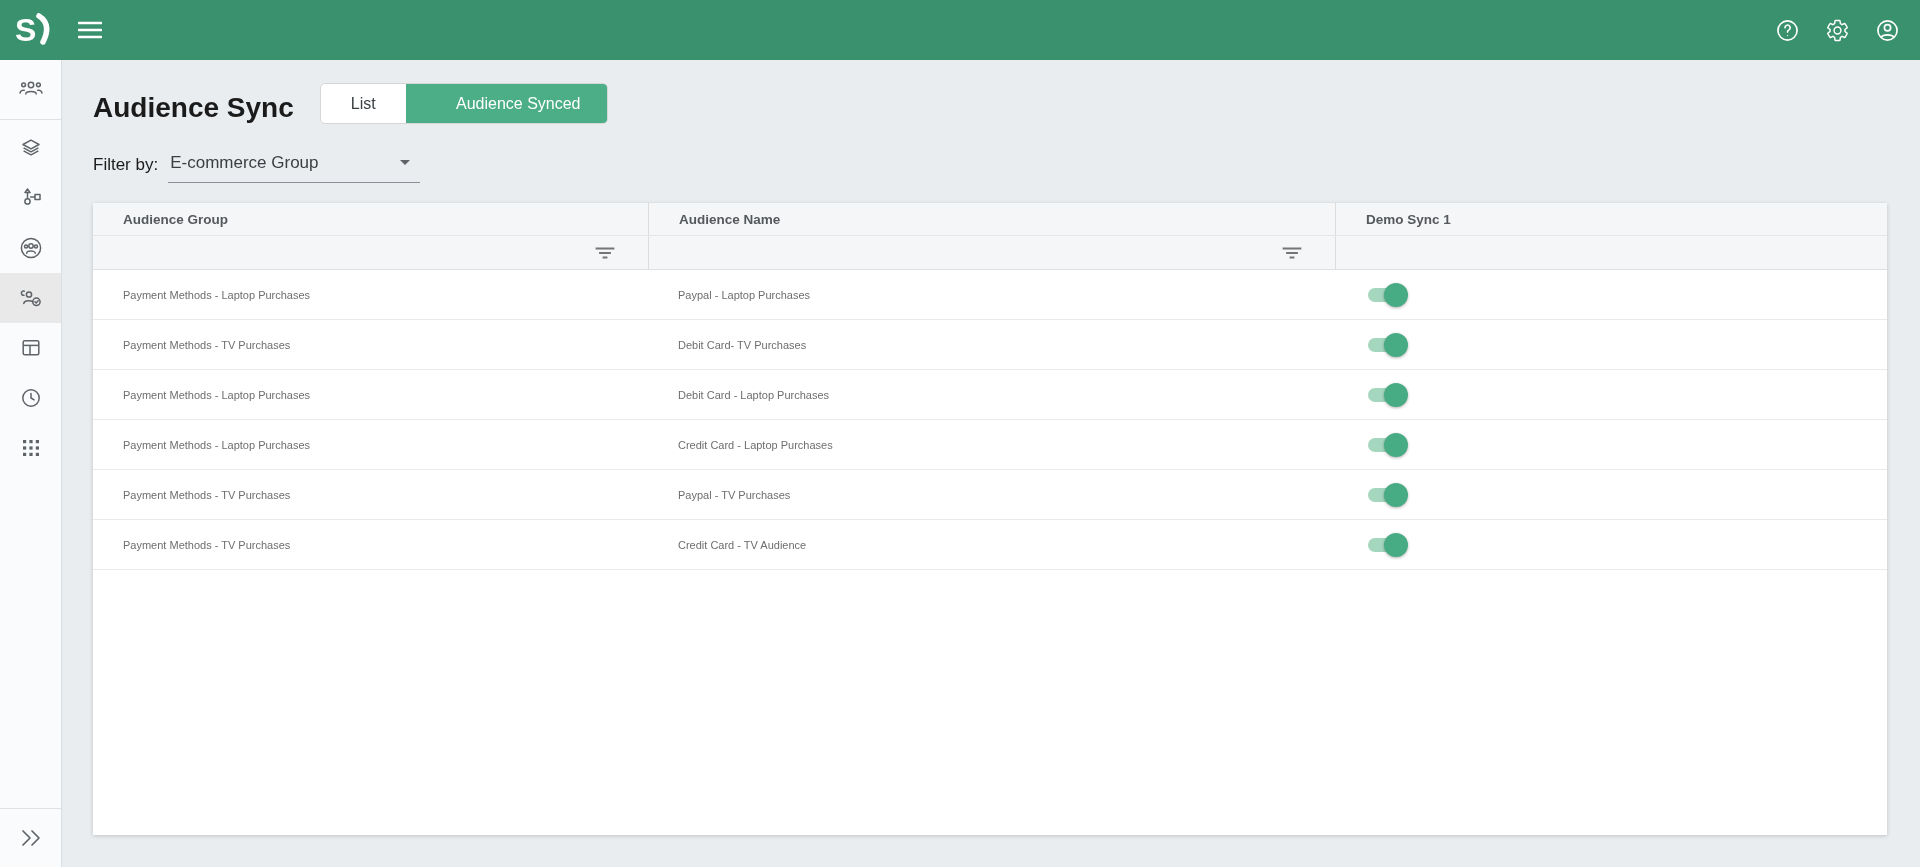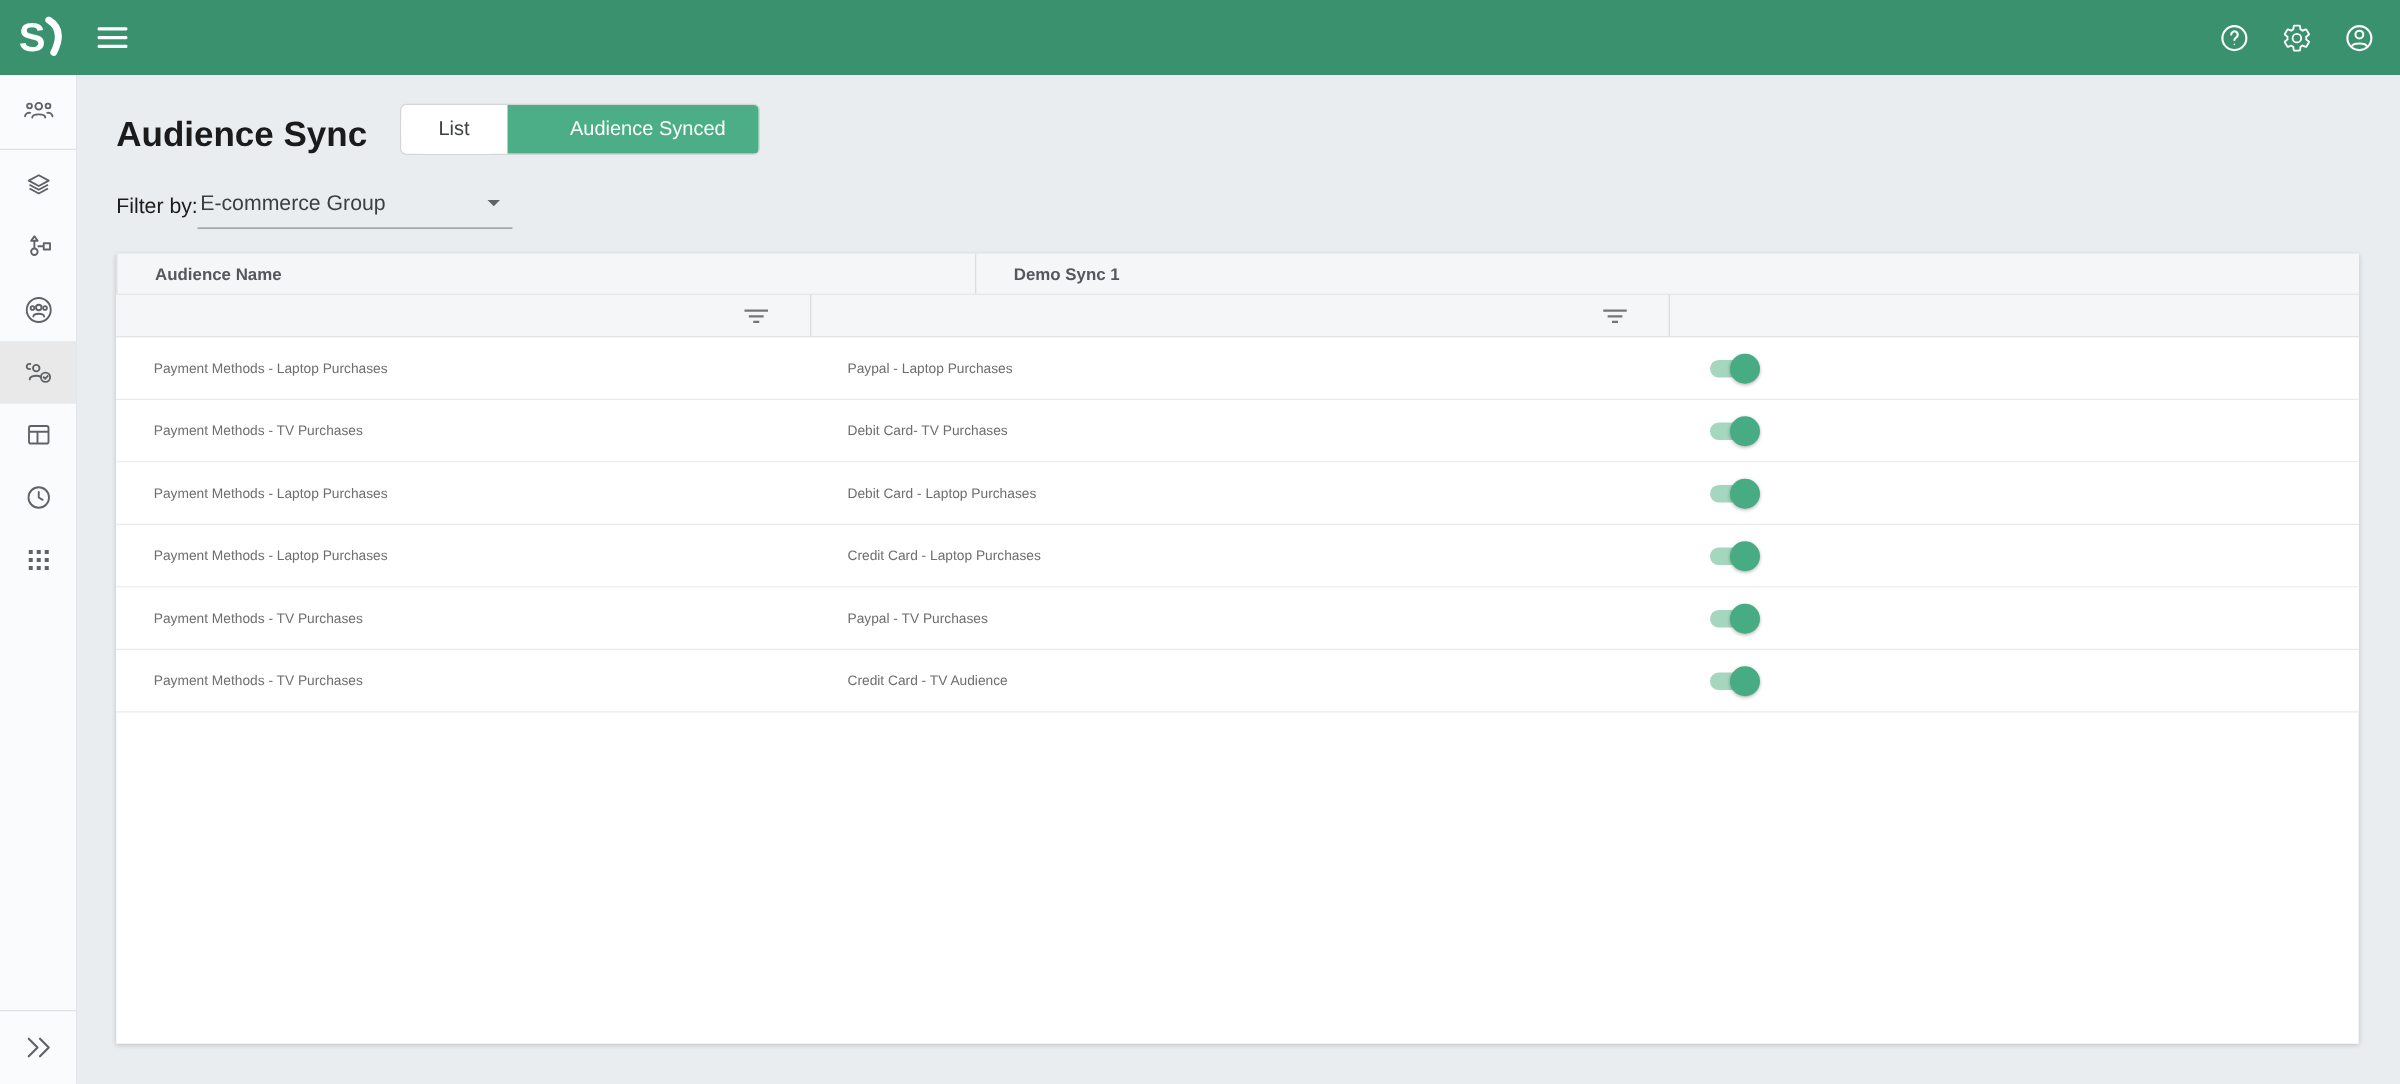--- a/index.html
+++ b/index.html
@@ -33,21 +33,21 @@
   .main { position:absolute; left:62px; top:60px; right:0; bottom:0; background:#E9EDF0;
     padding:23px 0 0 31px; overflow:hidden; }
   .title-row { display:flex; align-items:flex-end; gap:26px; height:41px; }
   .page-title { font-size:28px; font-weight:700; color:#1B1B1B; }
   .tab-group { display:flex; height:41px; border:1px solid #D6D6D6; border-radius:5px;
     overflow:hidden; background:#fff; }
   .tab { display:flex; align-items:center; justify-content:center; font-size:16px; cursor:pointer; }
   .tab.inactive { width:85px; color:#3C4043; background:#fff;border-radius:15px; }
   .tab.active { width:201px; color:#fff; background:#4BAE86; font-weight:500;padding-left:24px; }
 
-  .filter-row { margin-top:21px; display:flex; align-items:flex-end; height:38px; }
+  .filter-row { margin-top:21px; display:flex; align-items:flex-end; gap:10px; height:38px; }
   .filter-label { font-size:17px; color:#1C1C1C; padding-bottom:8px; }
   .select { position:relative; width:252px; border-bottom:1px solid #8A9095;
     padding:0 0 9px 2px; font-size:17px; color:#3B3F42; cursor:pointer; }
   .caret { position:absolute; right:10px; top:7px; width:0; height:0;
     border-left:5px solid transparent; border-right:5px solid transparent;
     border-top:5px solid #5F6368; }
 
   
   .card { margin-top:20px; width:1794px; height:632px; background:#fff;
     box-shadow:0 1px 4px rgba(0,0,0,.18); display:flex; flex-direction:column; }
@@ -204,20 +204,21 @@
     <div class="filter-label">Filter by:</div>
     <div class="select">
       <span>E-commerce Group</span>
       <span class="caret"></span>
     </div>
   </div>
 
   <div class="card">
 
     <div class="thead">
+      <div class="th c1">Audience Group</div>
       <div class="th c2 vline">Audience Name</div>
       <div class="th c3 vline">Demo Sync 1</div>
     </div>
 
     <div class="tfilter">
       <div class="fcell c1">
         <svg class="icn" width="20" height="16" viewBox="0 0 20 16" stroke="#757575" stroke-width="1.8" stroke-linecap="square">
           <path d="M1.5 3.5h17M5 8h10M8.5 12.5h3"></path>
         </svg>
       </div>

